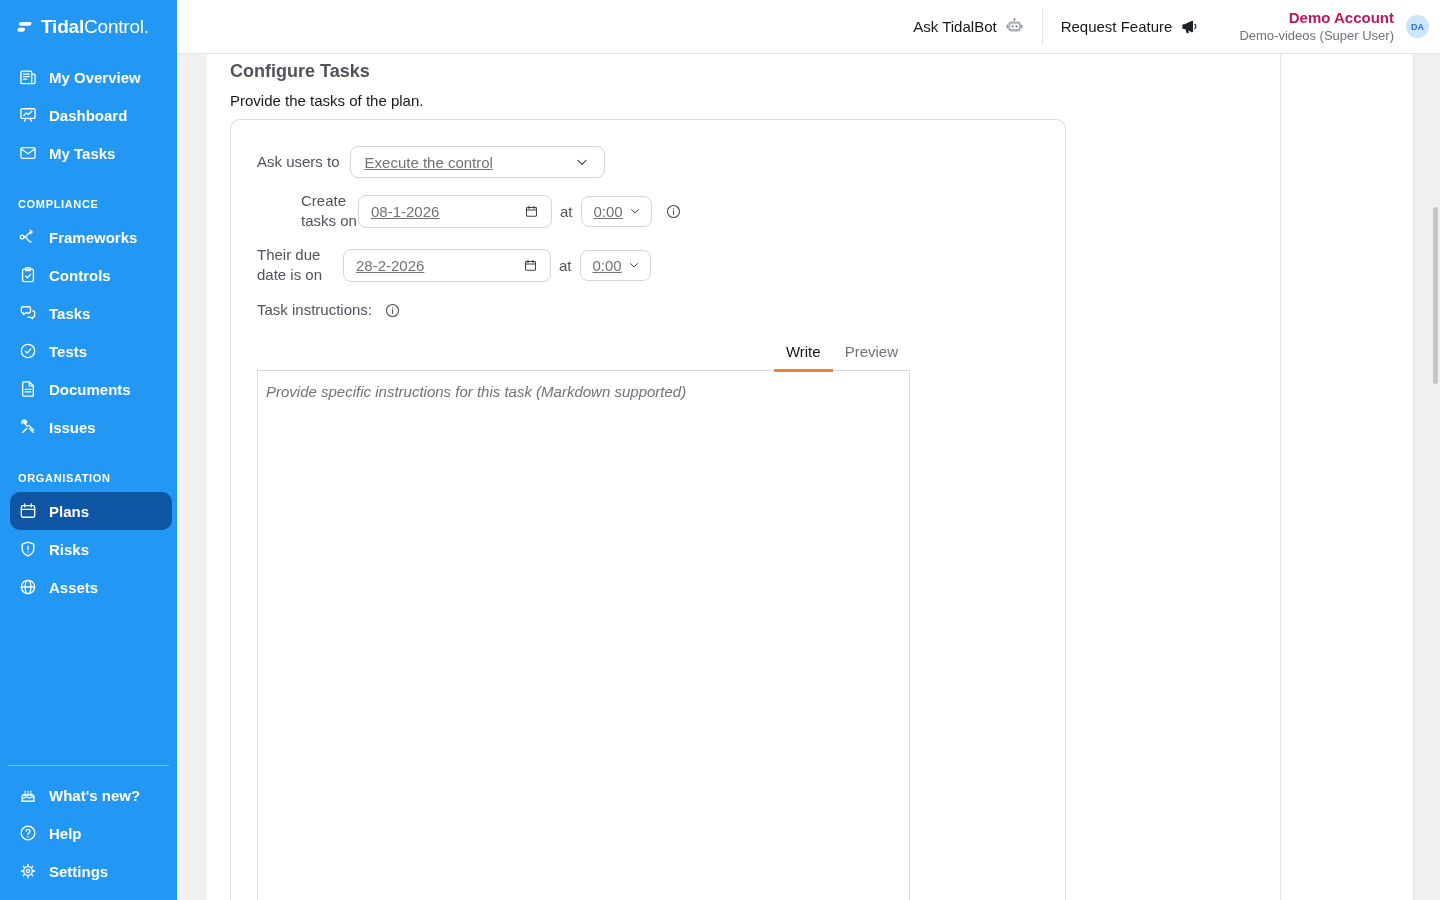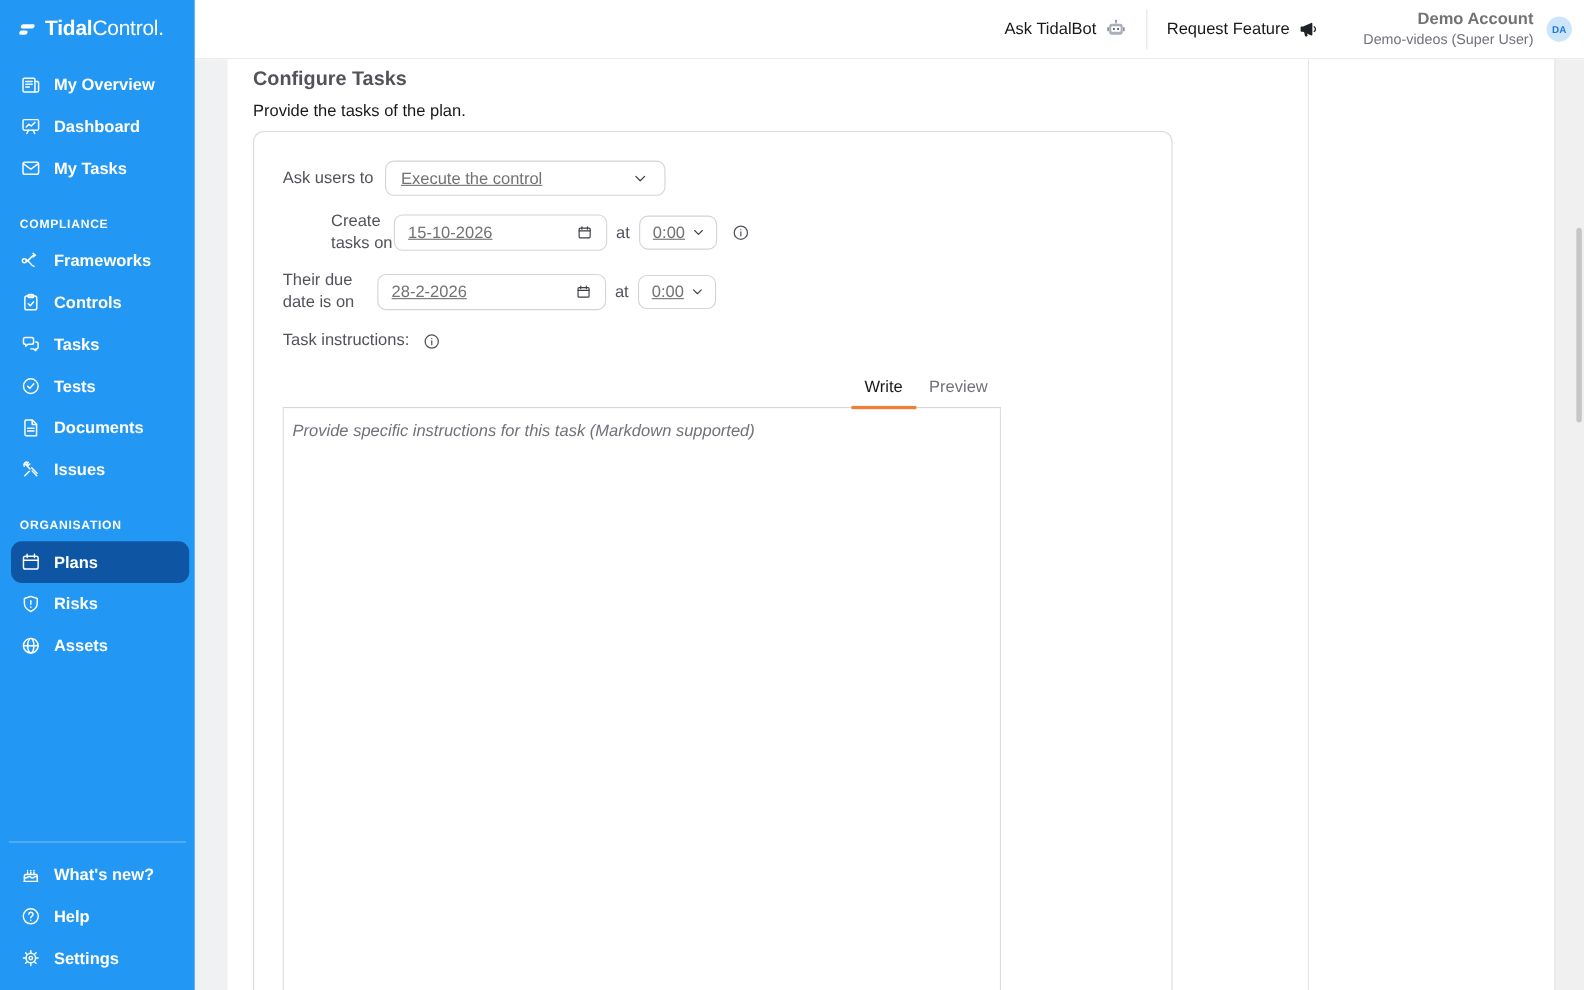--- a/index.html
+++ b/index.html
@@ -20,28 +20,28 @@
   .section-label { margin:26px 0 8px; padding-left:18px; font-size:11px; font-weight:700; letter-spacing:0.06em; color:#fff; }
   .sidebar-bottom { margin:auto 8px 0; border-top:1px solid rgba(255,255,255,0.4); padding:10px 0 10px; }
   .sidebar-bottom .nav-item { padding-left:10px; }
 
   
   .topbar { position:absolute; left:177px; top:0; width:1263px; height:54px; background:#fff; border-bottom:1px solid #e4e4e7; display:flex; align-items:center; }
   .topbar-spacer { flex:1 1 auto; }
   .topbar-btn { display:flex; align-items:center; gap:8px; font-size:15px; color:#18181b; cursor:pointer; white-space:nowrap; }
   .topbar-divider { width:1px; height:36px; background:#e4e4e7; margin:0 18px; }
   .account { text-align:right; margin-left:40px; line-height:1.25; }
-  .account-name { font-size:15px; font-weight:700; color:#737373; }
+  .account-name { font-size:15px; font-weight:700; color:#be185d; }
   .account-sub { font-size:13px; color:#71717a;text-align:center; }
   .avatar { width:23px; height:23px; border-radius:50%; background:#cde5fb; color:#1d7ad6; font-size:9px; font-weight:700; display:flex; align-items:center; justify-content:center; margin:0 11px 0 12px; cursor:pointer; flex:none; }
 
   
   .content { position:absolute; left:177px; top:54px; width:1263px; height:846px; background:#fff; }
   .gutter { position:absolute; left:0; top:0; width:30px; height:846px; background:#f0f1f2; }
-  .main-col { position:absolute; left:30px; top:0; width:983px; height:846px; border-right:1px solid #e4e4e7; background:#fff; }
+  .main-col { position:absolute; left:30px; top:0; width:1074px; height:846px; border-right:1px solid #e4e4e7; background:#fff; }
   .scroll-track { position:absolute; right:0; top:0; width:27px; height:846px; background:#f0f0f0; border-left:1px solid #e7e7e7; }
   .scroll-thumb { position:absolute; right:2px; top:153px; width:5px; height:177px; background:#c6c6c6; border-radius:3px; cursor:pointer; }
 
   
   .page { padding:7px 0 0 23px; }
   .page-title { font-size:18px; font-weight:600; color:#52525b; margin-bottom:10px; }
   .page-subtitle { font-size:15px; color:#18181b; margin-bottom:10px; }
   .card { width:836px; height:800px; border:1px solid #dcdcdf; border-radius:10px; background:#fff; padding:26px 0 0 26px; }
 
   .frow { display:flex; align-items:center; }
@@ -264,21 +264,21 @@
             <span>Execute the control</span>
             <svg width="16" height="16" viewBox="0 0 24 24" class="dicon">
                 <path d="M6 9.5l6 6 6-6"></path>
               </svg>
           </div>
         </div>
 
         <div class="frow row-create">
           <span class="flabel">Create tasks on</span>
           <div class="control-box date-box">
-            <span>15-10-2026</span>
+            <span>08-1-2026</span>
             <svg width="15" height="15" viewBox="0 0 24 24" class="dicon">
                 <rect x="4" y="5.5" width="16" height="14" rx="1.5"></rect>
                 <path d="M8 3.5v3.5M16 3.5v3.5M4 9.5h16"></path>
               </svg>
           </div>
           <span class="at-label">at</span>
           <div class="control-box time-box">
             <span>0:00</span>
             <svg width="14" height="14" viewBox="0 0 24 24" class="dicon">
                 <path d="M6 9.5l6 6 6-6"></path>

